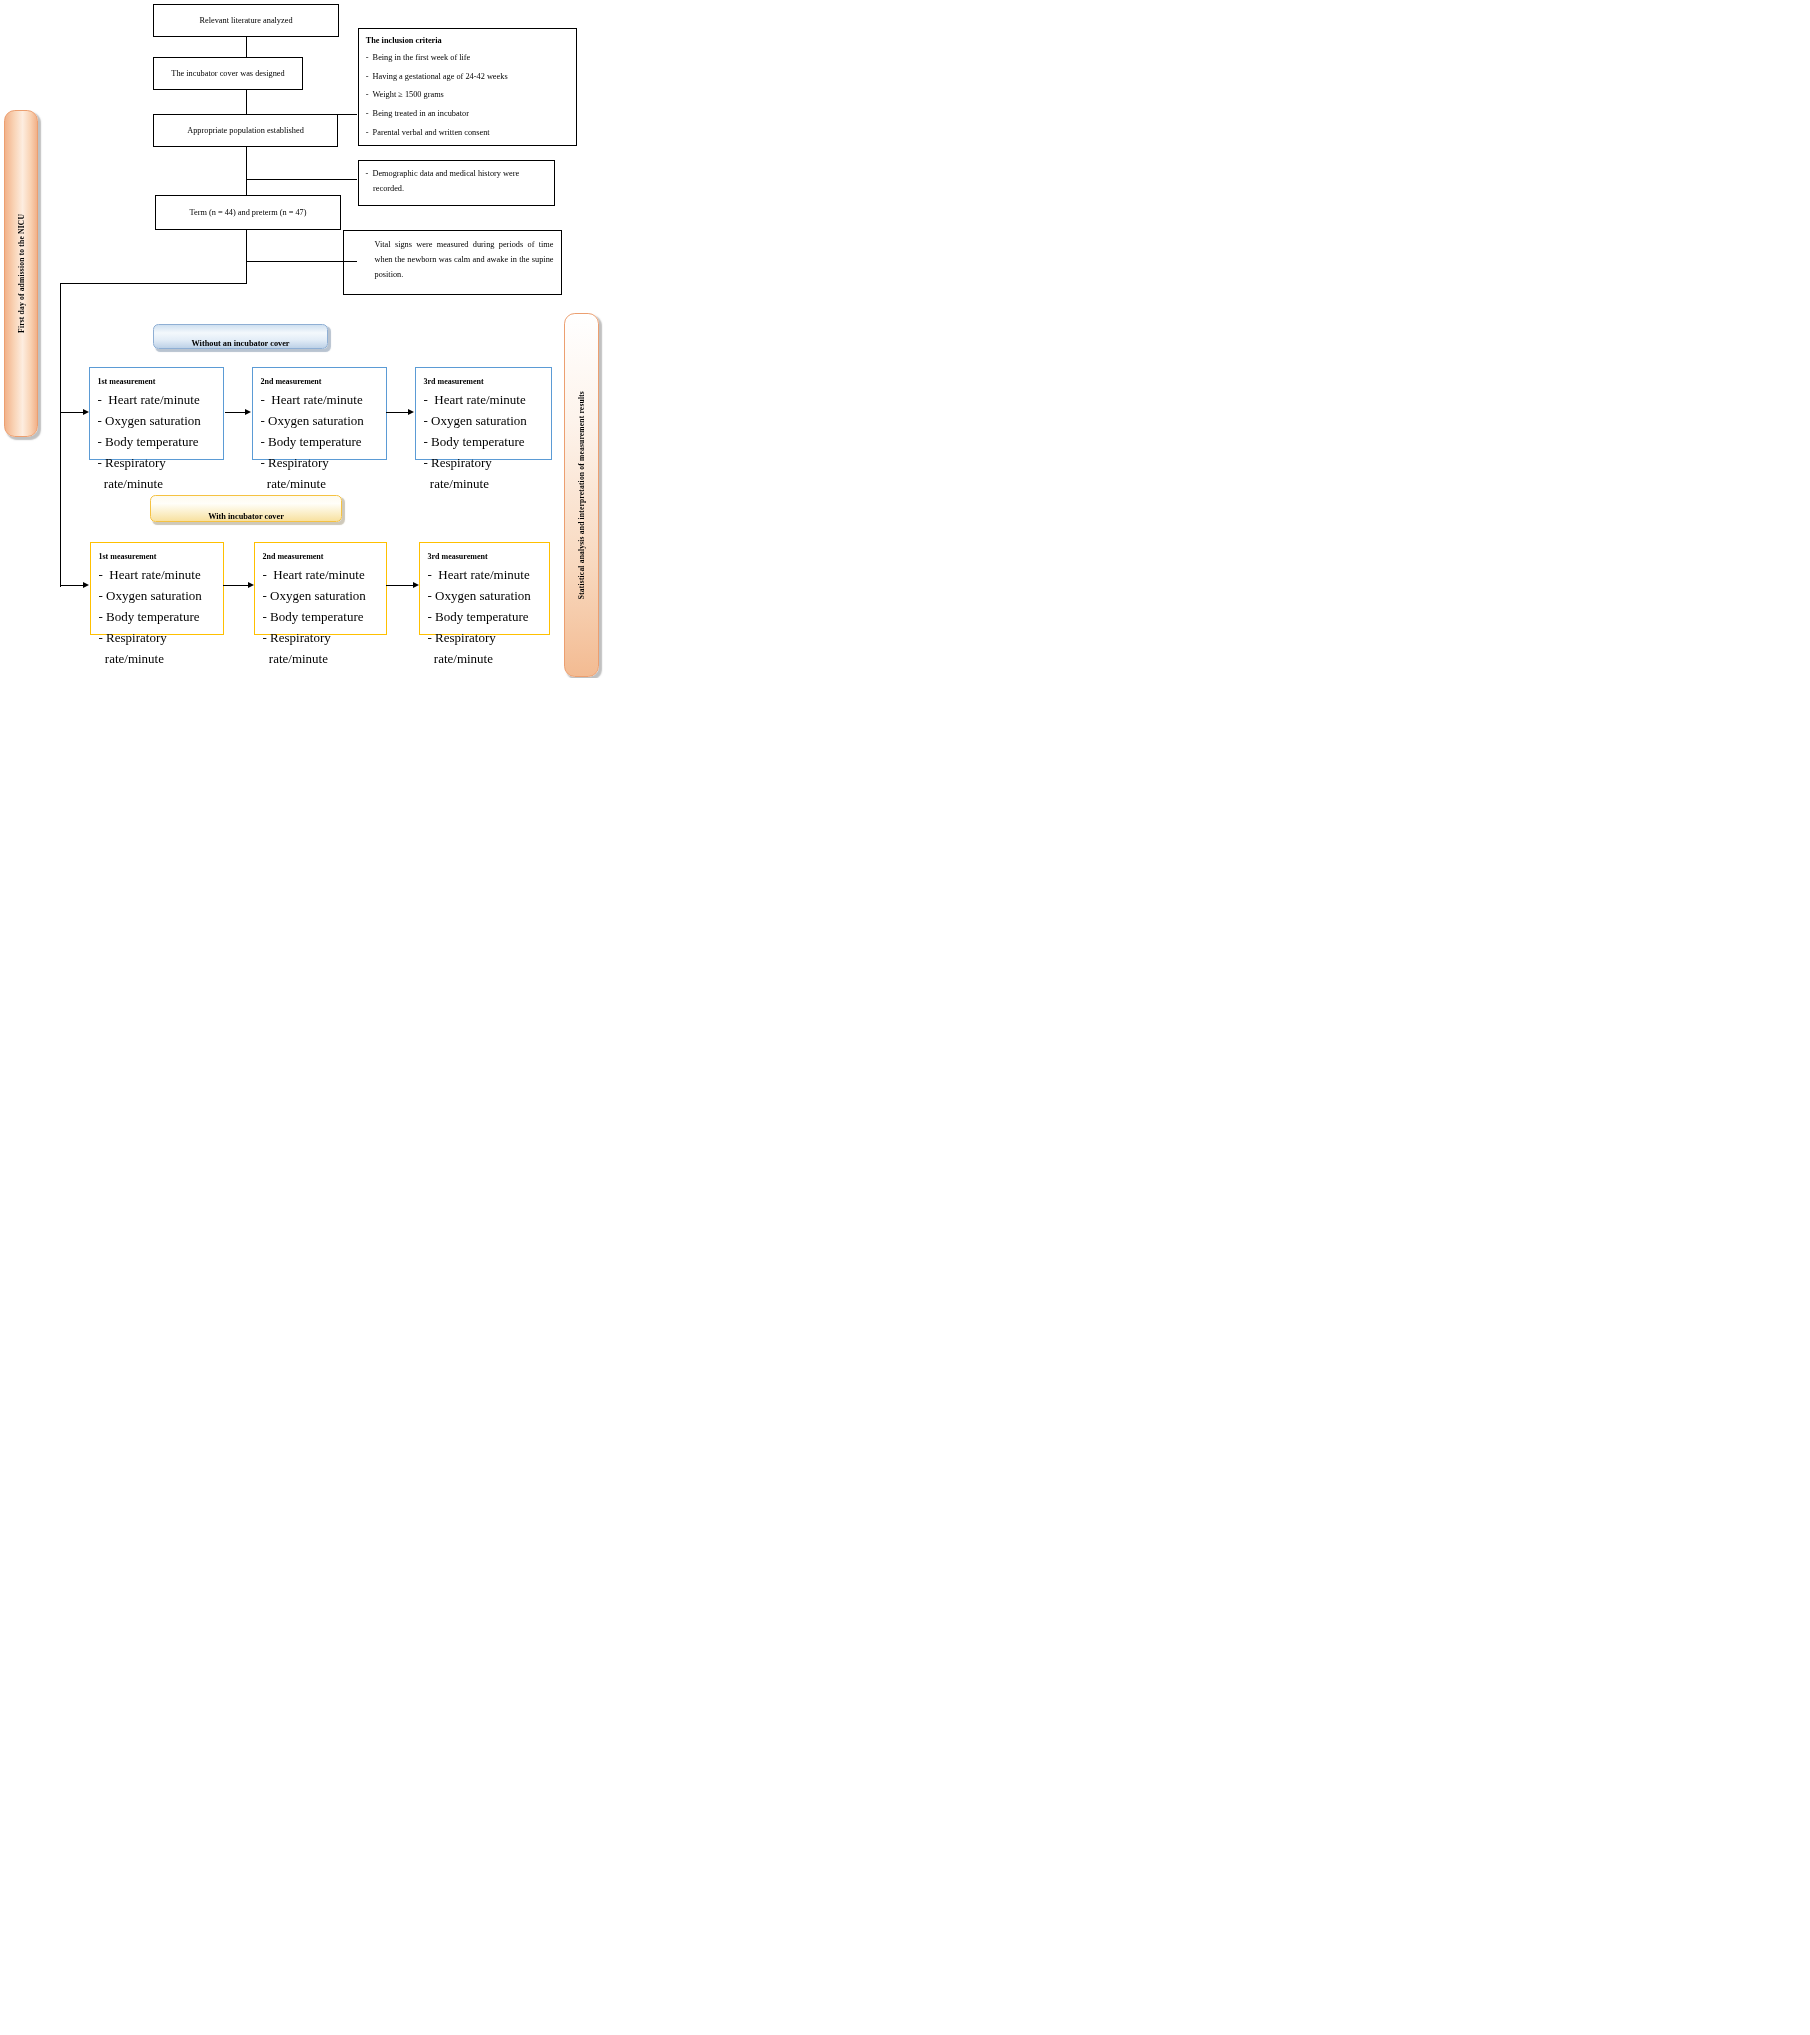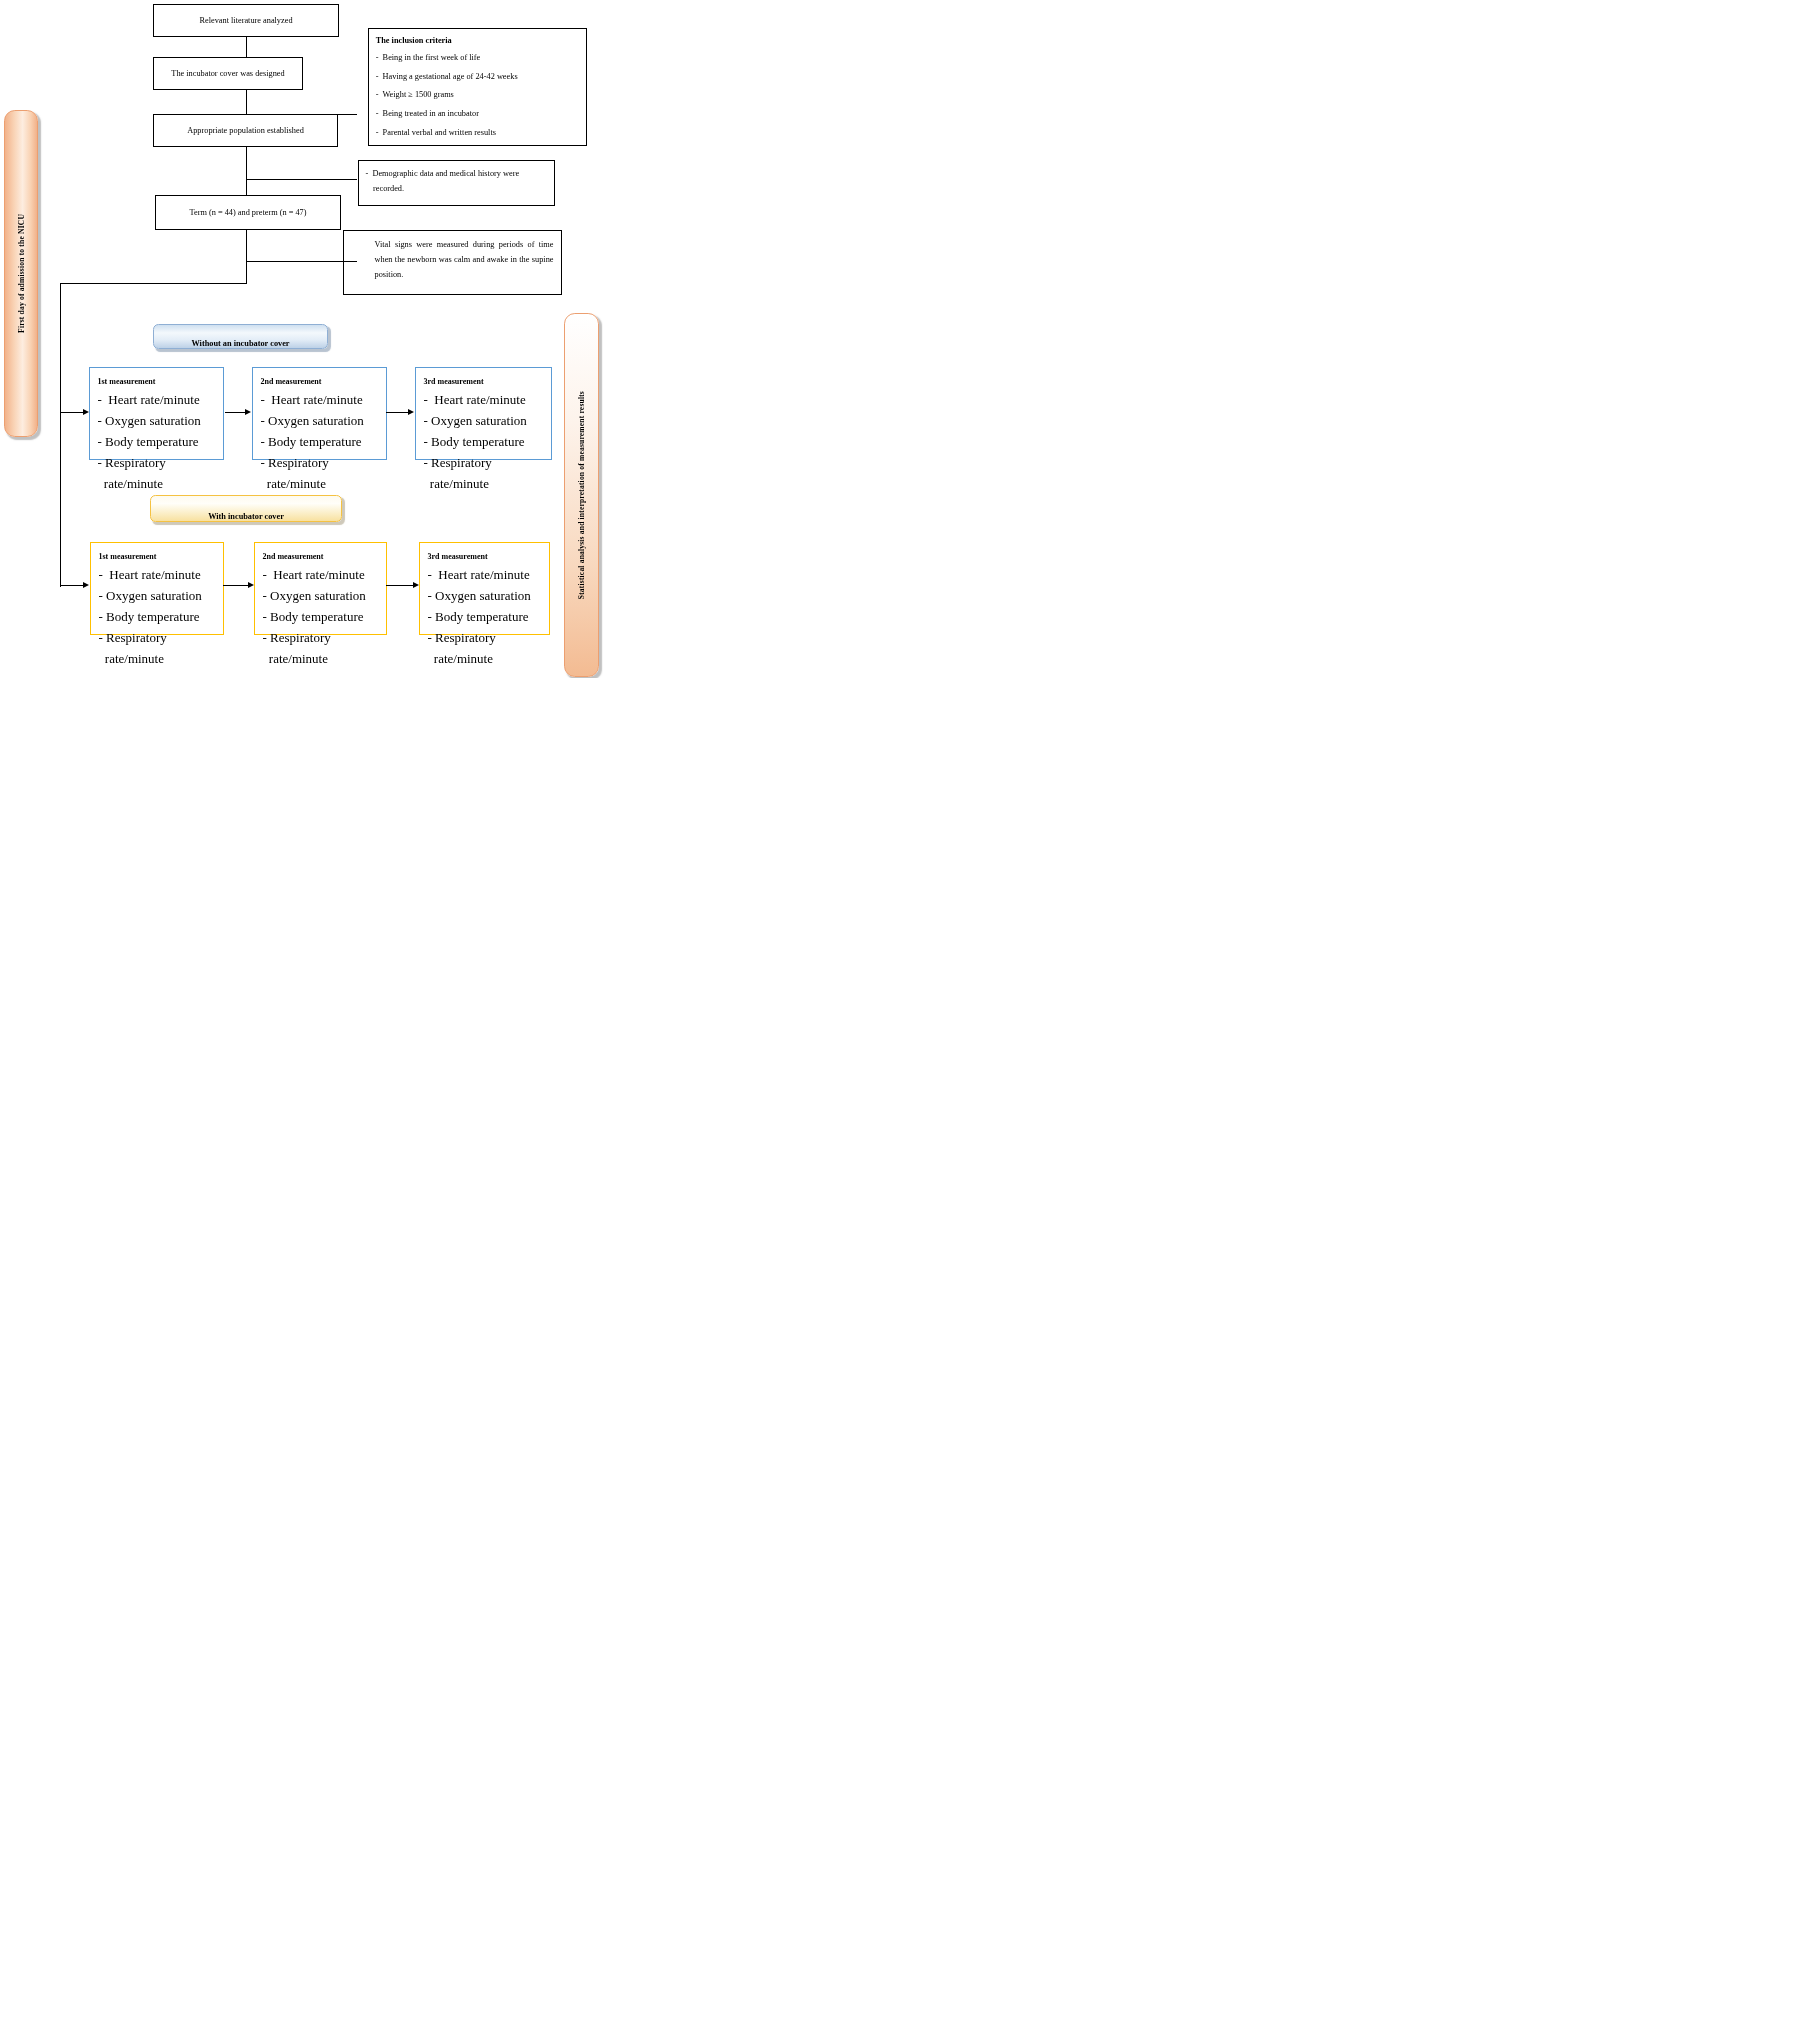--- a/index.html
+++ b/index.html
@@ -76,27 +76,27 @@
   <div class="fbox center" style="left:153px;top:57px;width:150px;height:33px;">
     <span>The incubator cover was designed</span>
   </div>
   <div class="fbox center" style="left:153px;top:114px;width:185px;height:33px;">
     <span>Appropriate population established</span>
   </div>
   <div class="fbox center" style="left:155px;top:195px;width:186px;height:35px;">
     <span>Term (n = 44) and preterm (n = 47)</span>
   </div>
 
-  <div class="note incl" style="left:368px;top:28px;width:219px;height:118px;">
+  <div class="note incl" style="left:358px;top:28px;width:219px;height:118px;">
     <div class="incl-title">The inclusion criteria</div>
     <div class="incl-item">-  Being in the first week of life</div>
     <div class="incl-item">-  Having a gestational age of 24-42 weeks</div>
     <div class="incl-item">-  Weight ≥ 1500 grams</div>
     <div class="incl-item">-  Being treated in an incubator</div>
-    <div class="incl-item">-  Parental verbal and written results</div>
+    <div class="incl-item">-  Parental verbal and written consent</div>
   </div>
 
   <div class="note" style="left:358px;top:160px;width:197px;height:46px;">
     <div class="hang">-  Demographic data and medical history were recorded.</div>
   </div>
 
   <div class="note" style="left:343px;top:230px;width:219px;height:65px;padding-left:23px;">
     <div class="just">Vital signs were measured during periods of time when the newborn was calm and awake in the supine position.</div>
   </div>
 

